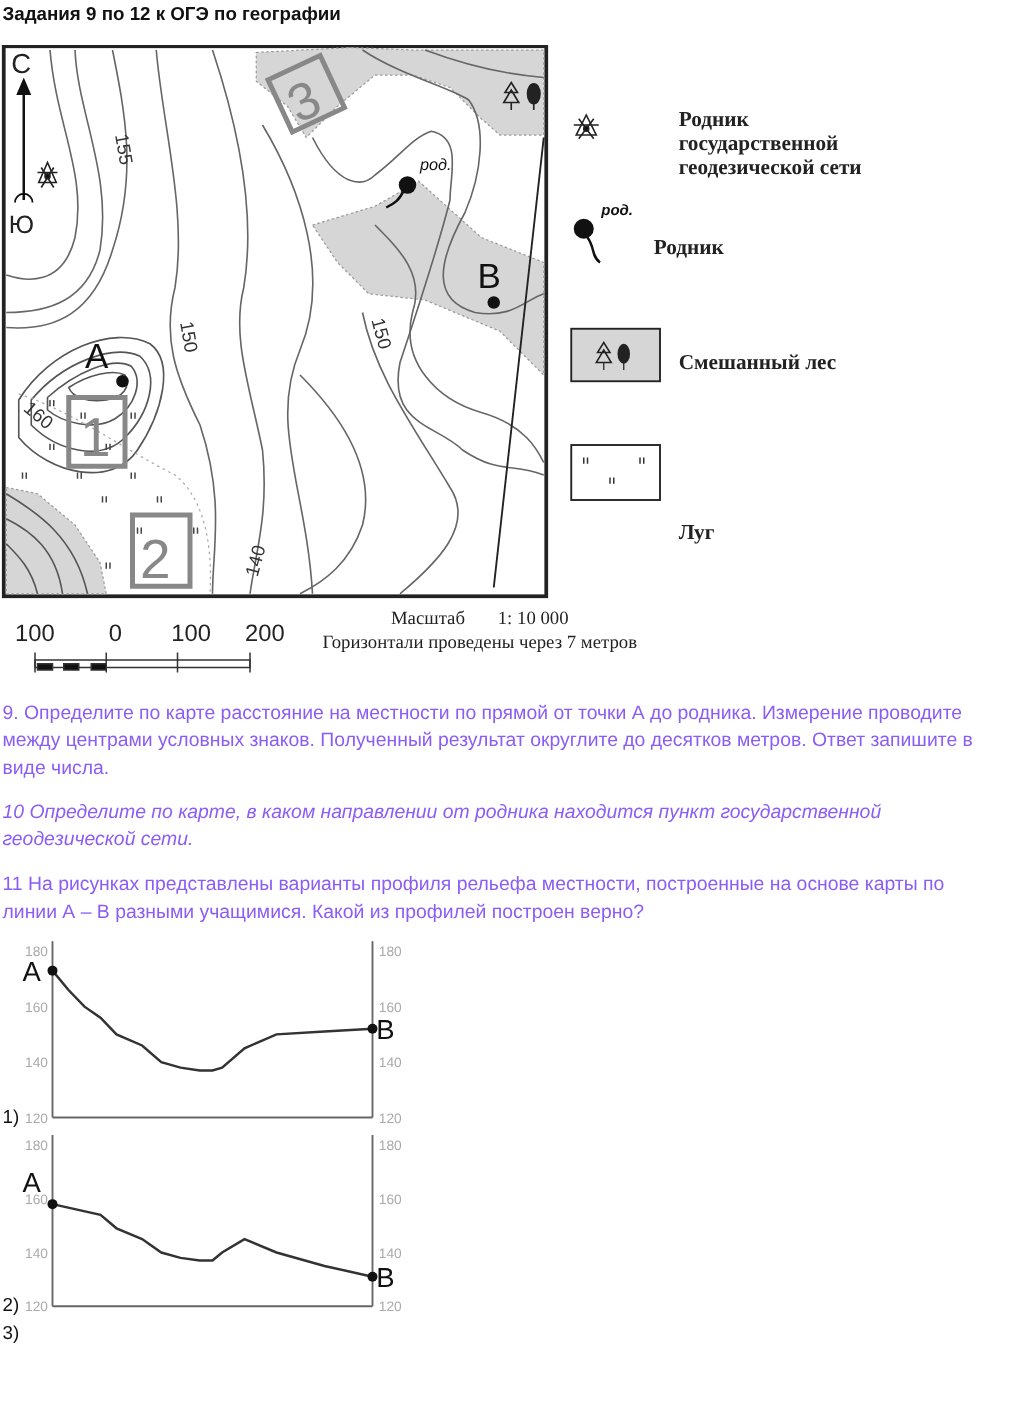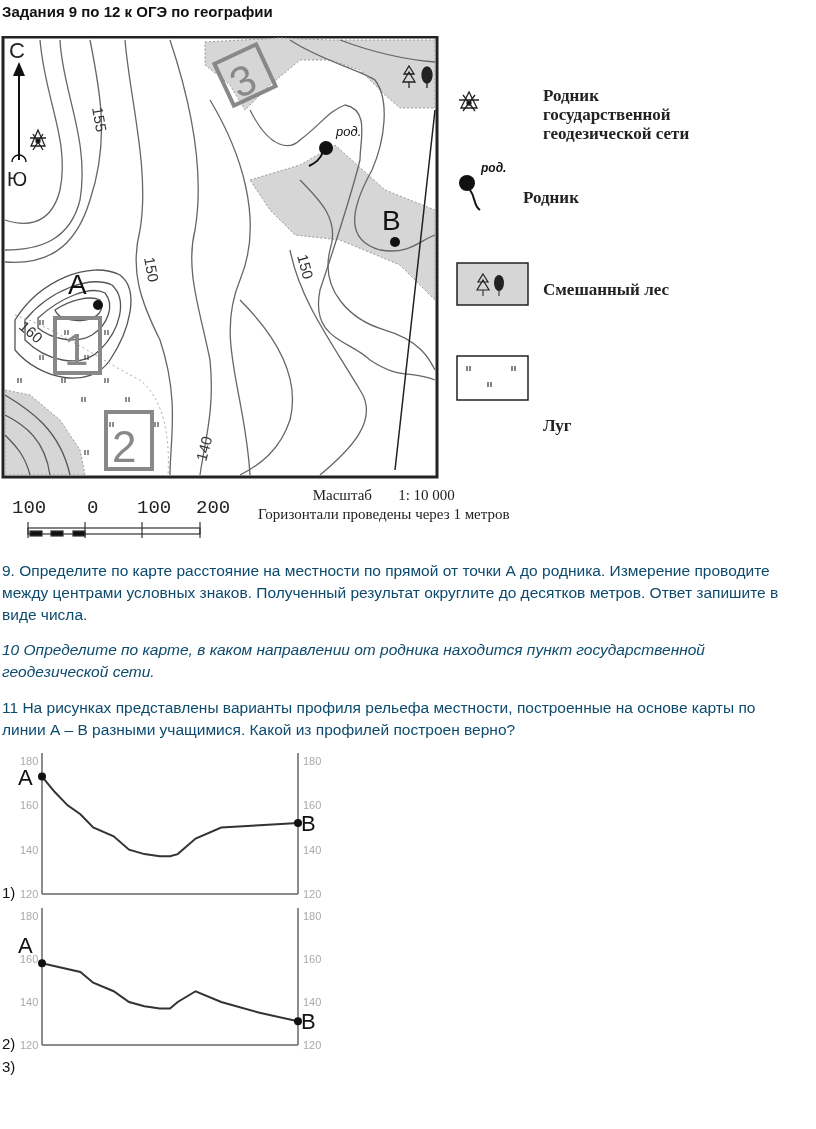--- a/index.html
+++ b/index.html
@@ -1,23 +1,23 @@
 <!DOCTYPE html>
 <html><head>
 <meta charset="utf-8">
 <style>
   html, body { margin: 0; padding: 0; background: #ffffff; }
   body { width: 816px; height: 1129px; position: relative; overflow: hidden;
          font-family: "Liberation Sans", sans-serif; color: #111; }
   .title { position: absolute; left: 2px; top: 3px; font-size: 15px; font-weight: bold; }
   #map { position: absolute; left: 0; top: 36px; }
   .legend-text { position: absolute; font-family: "Liberation Serif", serif; font-size: 17px; font-weight: bold; color: #222; line-height: 19px; }
-  .scale-num { position: absolute; font-family: Liberation Mono, monospace; font-size: 19px; color: #222; }
+  .scale-num { position: absolute; font-family: Liberation Sans, sans-serif; font-size: 19px; color: #222; }
   .scale-info { position: absolute; left: 258px; top: 486px; font-family: "Liberation Serif", serif; font-size: 15px; color: #222; line-height: 19px; text-align: center; }
-  .q { position: absolute; left: 2px; width: 800px; font-size: 15.5px; line-height: 22px; color: #0c4a6e; }
+  .q { position: absolute; left: 2px; width: 800px; font-size: 15.5px; line-height: 22px; color: #8b5cf6; }
   .chart-label { position: absolute; font-size: 15px; color: #111; }
   svg text { font-family: "Liberation Sans", sans-serif; }
 </style>
 </head>
 <body>
 
 <div class="title">Задания  9 по 12 к ОГЭ по географии</div>
 
 <svg id="map" width="816" height="510" viewBox="0 36 816 510">
 
@@ -154,21 +154,21 @@
 <div class="legend-text" style="left:523px; top:188px;font-family:Liberation Serif, serif;">Родник</div>
 <div class="legend-text" style="left:543px; top:280px;">Смешанный лес</div>
 <div class="legend-text" style="left:543px; top:372px;margin-top:44px;">Луг</div>
 
 <div class="scale-num" style="left:12px; top:497px;">100</div>
 <div class="scale-num" style="left:87px; top:497px;">0</div>
 <div class="scale-num" style="left:137px; top:497px;">100</div>
 <div class="scale-num" style="left:196px; top:497px;">200</div>
 <div class="scale-info">
   <div style="white-space:pre;">Масштаб       1: 10 000</div>
-  <div>Горизонтали проведены через 1 метров</div>
+  <div>Горизонтали проведены через 7 метров</div>
 </div>
 
 <div class="q" style="top:560px;">9. Определите по карте расстояние на местности по прямой от точки А до родника. Измерение проводите между центрами условных знаков. Полученный результат округлите до десятков метров. Ответ запишите в виде числа.</div>
 <div class="q" style="top:639px;font-style:italic;">10 Определите по карте, в каком направлении от родника находится пункт государственной геодезической сети.</div>
 <div class="q" style="top:697px;">11 На рисунках представлены варианты профиля рельефа местности, построенные на основе карты по линии А – В разными учащимися. Какой из профилей построен верно?</div>
 
 <svg id="charts" width="340" height="320" style="position:absolute; left:0; top:748px;">
     <line x1="42" y1="5" x2="42" y2="146" stroke="#666" stroke-width="1.5"></line>
     <line x1="298" y1="5" x2="298" y2="146" stroke="#666" stroke-width="1.5"></line>
     <line x1="42" y1="146" x2="298" y2="146" stroke="#666" stroke-width="1.5"></line>

